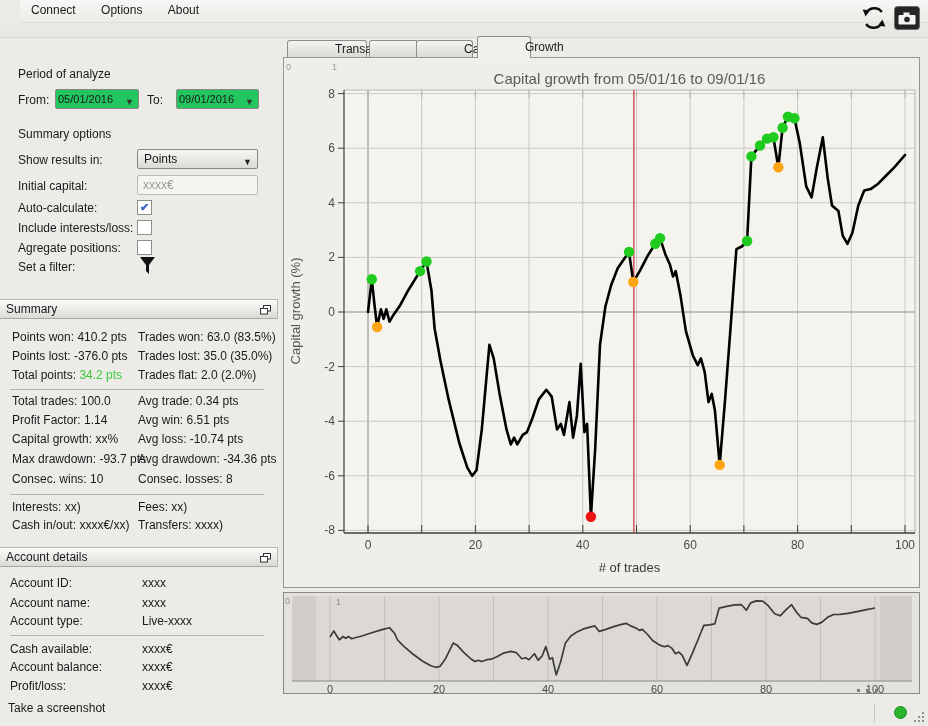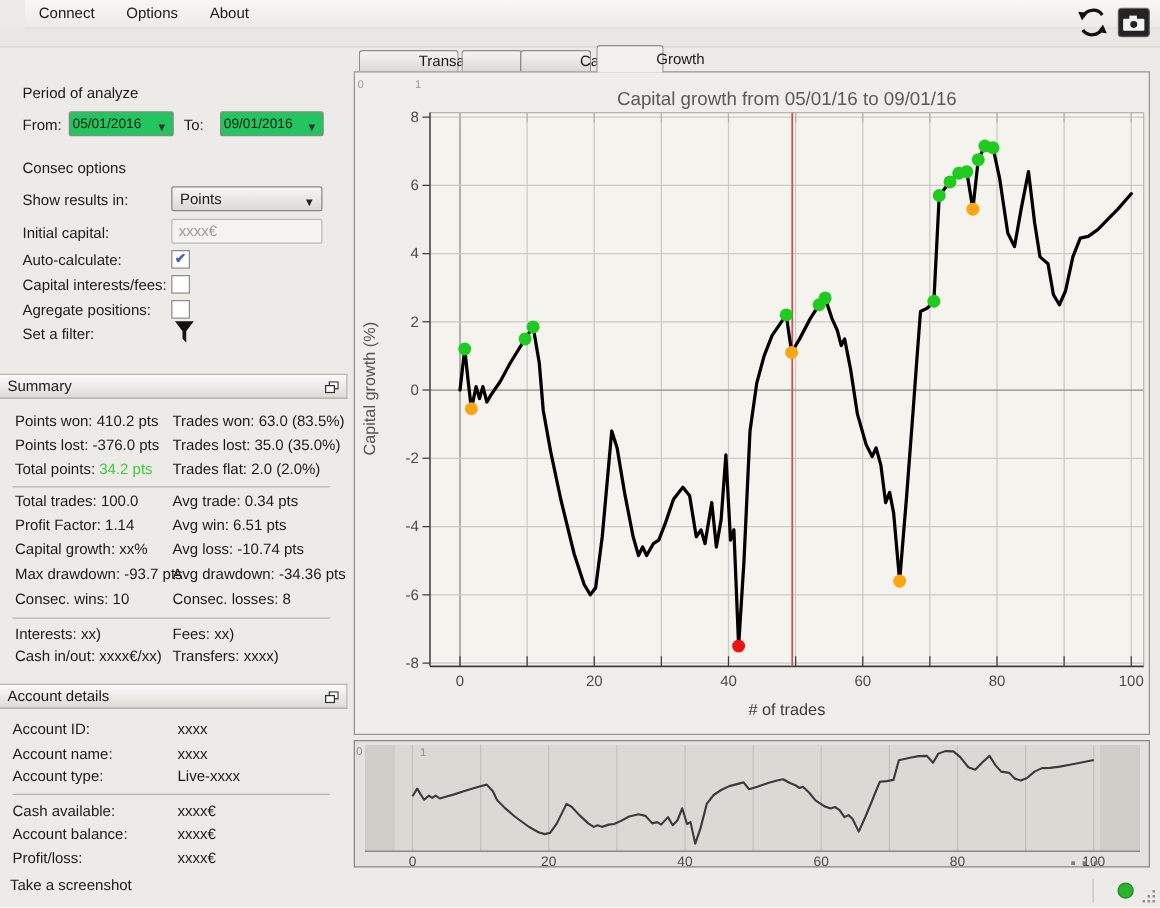--- a/index.html
+++ b/index.html
@@ -72,30 +72,30 @@
 
   <div class="lbl" style="left:18px;top:67px;">Period of analyze</div>
   <div class="lbl" style="left:18px;top:93px;">From:</div>
   <div class="sel" style="left:55px;top:89px;width:84px;">
     <span>05/01/2016</span><span class="arr">▼</span>
   </div>
   <div class="lbl" style="left:147px;top:93px;">To:</div>
   <div class="sel" style="left:176px;top:89px;width:83px;">
     <span>09/01/2016</span><span class="arr">▼</span>
   </div>
-  <div class="lbl" style="left:18px;top:127px;">Consec options</div>
+  <div class="lbl" style="left:18px;top:127px;">Summary options</div>
   <div class="lbl" style="left:18px;top:153px;">Show results in:</div>
   <div class="dropdown" style="left:137px;top:149px;width:121px;">
     <span>Points</span><span class="arr">▼</span>
   </div>
   <div class="lbl" style="left:18px;top:179px;">Initial capital:</div>
   <div class="input-dis" style="left:137px;top:175px;width:121px;">xxxx€</div>
   <div class="lbl" style="left:18px;top:201px;">Auto-calculate:</div>
   <div class="cb" style="left:137px;top:200px;">✔</div>
-  <div class="lbl" style="left:18px;top:221px;">Capital interests/fees:</div>
+  <div class="lbl" style="left:18px;top:221px;">Include interests/loss:</div>
   <div class="cb" style="left:137px;top:220px;"></div>
   <div class="lbl" style="left:18px;top:241px;">Agregate positions:</div>
   <div class="cb" style="left:137px;top:240px;"></div>
   <div class="lbl" style="left:18px;top:260px;">Set a filter:</div>
   <div class="lbl" style="left:139px;top:256px;">
     <svg width="17" height="20" viewBox="0 0 17 20">
         <path d="M1 1 L16 1 L10 9 L10 18 L7 15 L7 9 Z" fill="#111"></path>
       </svg>
   </div>
 

